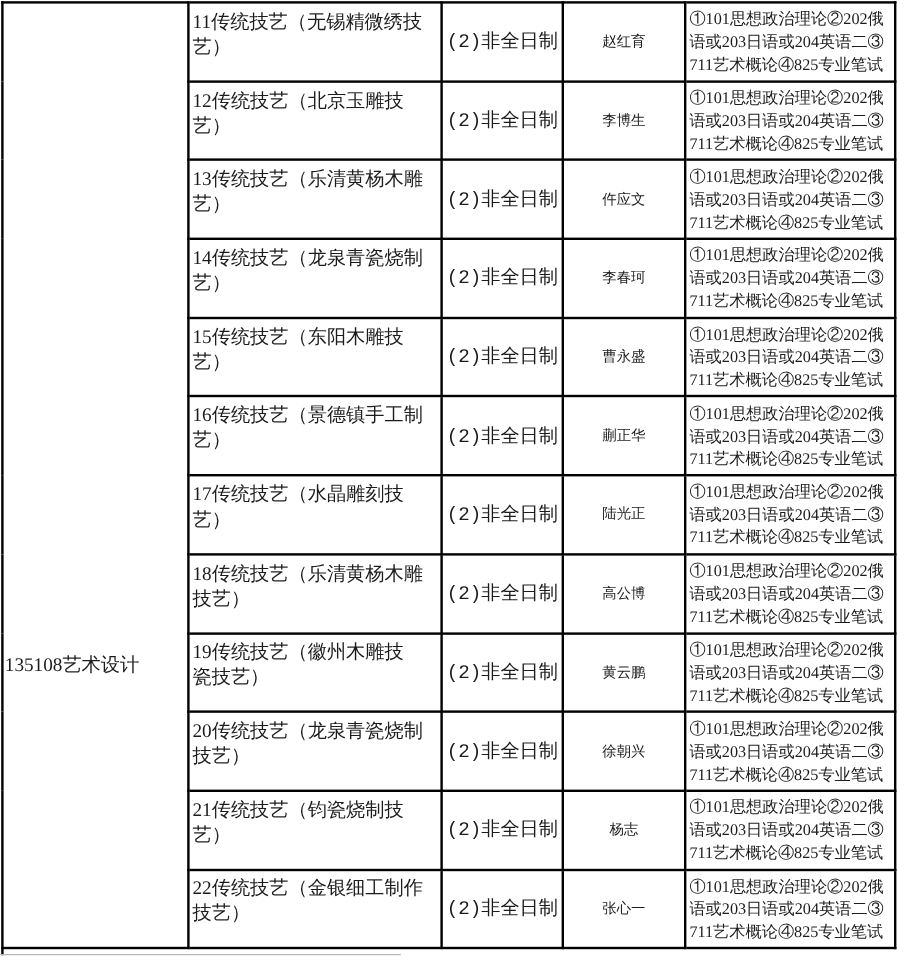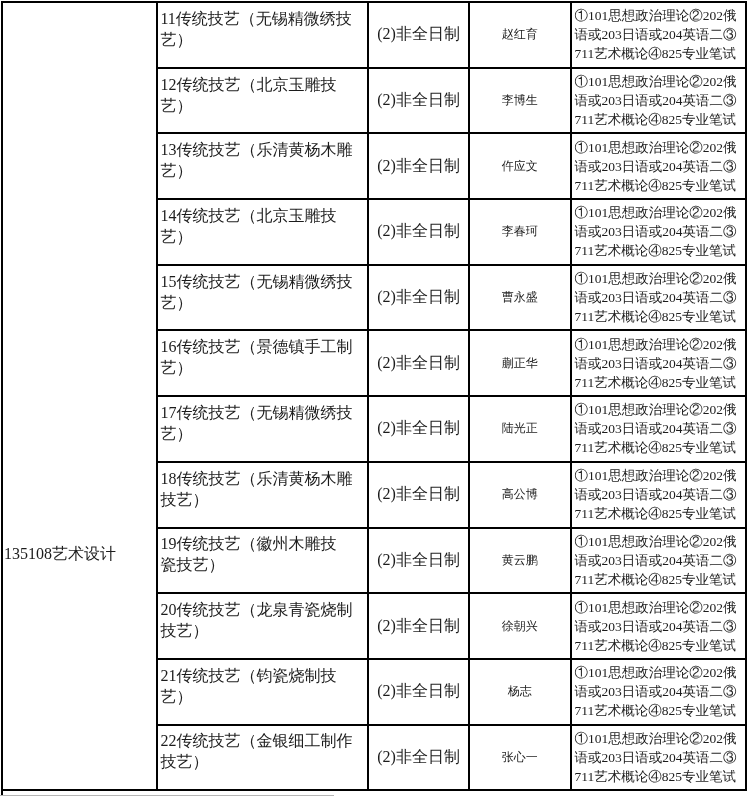--- a/index.html
+++ b/index.html
@@ -34,21 +34,21 @@
     text-align: left;
   }
   .code-inner { margin-top: 317px; }
   td.program {
     padding: 0 4px 12px 2px;
     font-size: 16px;
     line-height: 21px;
     white-space: pre-line;
     text-align: left;
   }
-  td.stype { text-align: center; font-size: 16px; }
+  td.stype { text-align: center; font-size: 16px; font-family: Liberation Mono, monospace; }
   td.tutor { text-align: center; font-size: 12px; }
   td.exams {
     padding: 0 1px 0 3px;
     font-size: 13.5px;
     line-height: 19px;
     white-space: pre-line;
     text-align: left;
     margin-top: 48px;
   }
   .cut-line {
@@ -102,48 +102,48 @@
       <tr>
         <td class="program">13传统技艺（乐清黄杨木雕
 艺）</td>
         <td class="stype">(2)非全日制</td>
         <td class="tutor">仵应文</td>
         <td class="exams">①101思想政治理论②202俄
 语或203日语或204英语二③
 711艺术概论④825专业笔试</td>
       </tr>
       <tr>
-        <td class="program">14传统技艺（北京玉雕技
+        <td class="program">14传统技艺（龙泉青瓷烧制
 艺）</td>
         <td class="stype">(2)非全日制</td>
         <td class="tutor">李春珂</td>
         <td class="exams">①101思想政治理论②202俄
 语或203日语或204英语二③
 711艺术概论④825专业笔试</td>
       </tr>
       <tr>
-        <td class="program">15传统技艺（无锡精微绣技
+        <td class="program">15传统技艺（东阳木雕技
 艺）</td>
         <td class="stype">(2)非全日制</td>
         <td class="tutor">曹永盛</td>
         <td class="exams">①101思想政治理论②202俄
 语或203日语或204英语二③
 711艺术概论④825专业笔试</td>
       </tr>
       <tr>
         <td class="program">16传统技艺（景德镇手工制
 艺）</td>
         <td class="stype">(2)非全日制</td>
         <td class="tutor">蒯正华</td>
         <td class="exams">①101思想政治理论②202俄
 语或203日语或204英语二③
 711艺术概论④825专业笔试</td>
       </tr>
       <tr>
-        <td class="program">17传统技艺（无锡精微绣技
+        <td class="program">17传统技艺（水晶雕刻技
 艺）</td>
         <td class="stype">(2)非全日制</td>
         <td class="tutor">陆光正</td>
         <td class="exams">①101思想政治理论②202俄
 语或203日语或204英语二③
 711艺术概论④825专业笔试</td>
       </tr>
       <tr>
         <td class="program">18传统技艺（乐清黄杨木雕
 技艺）</td>

